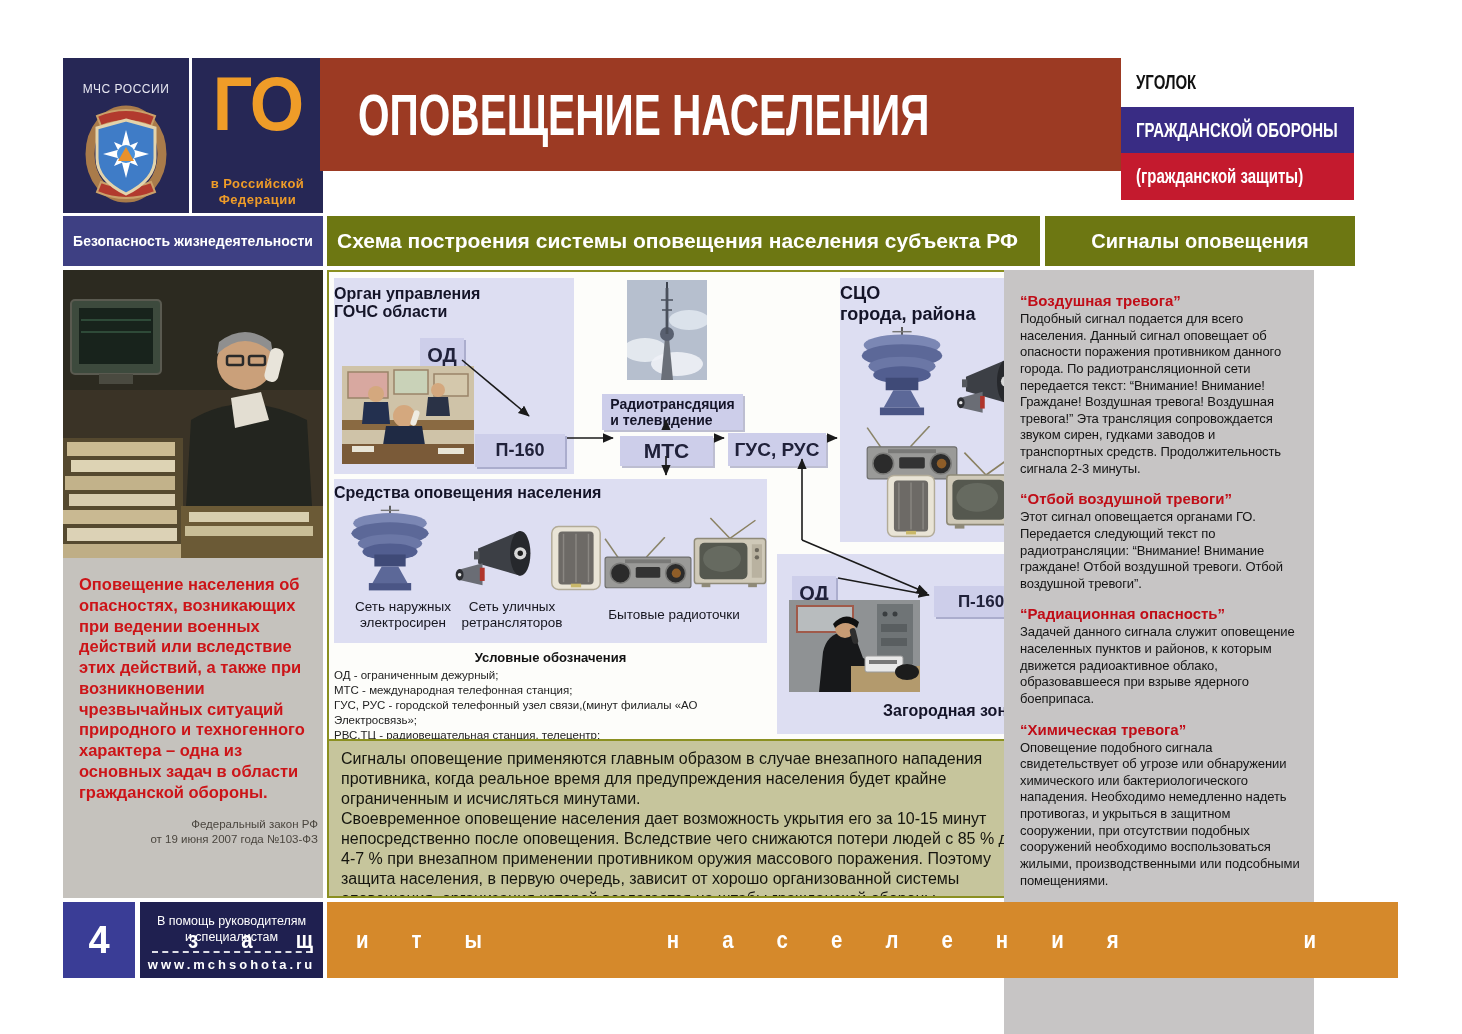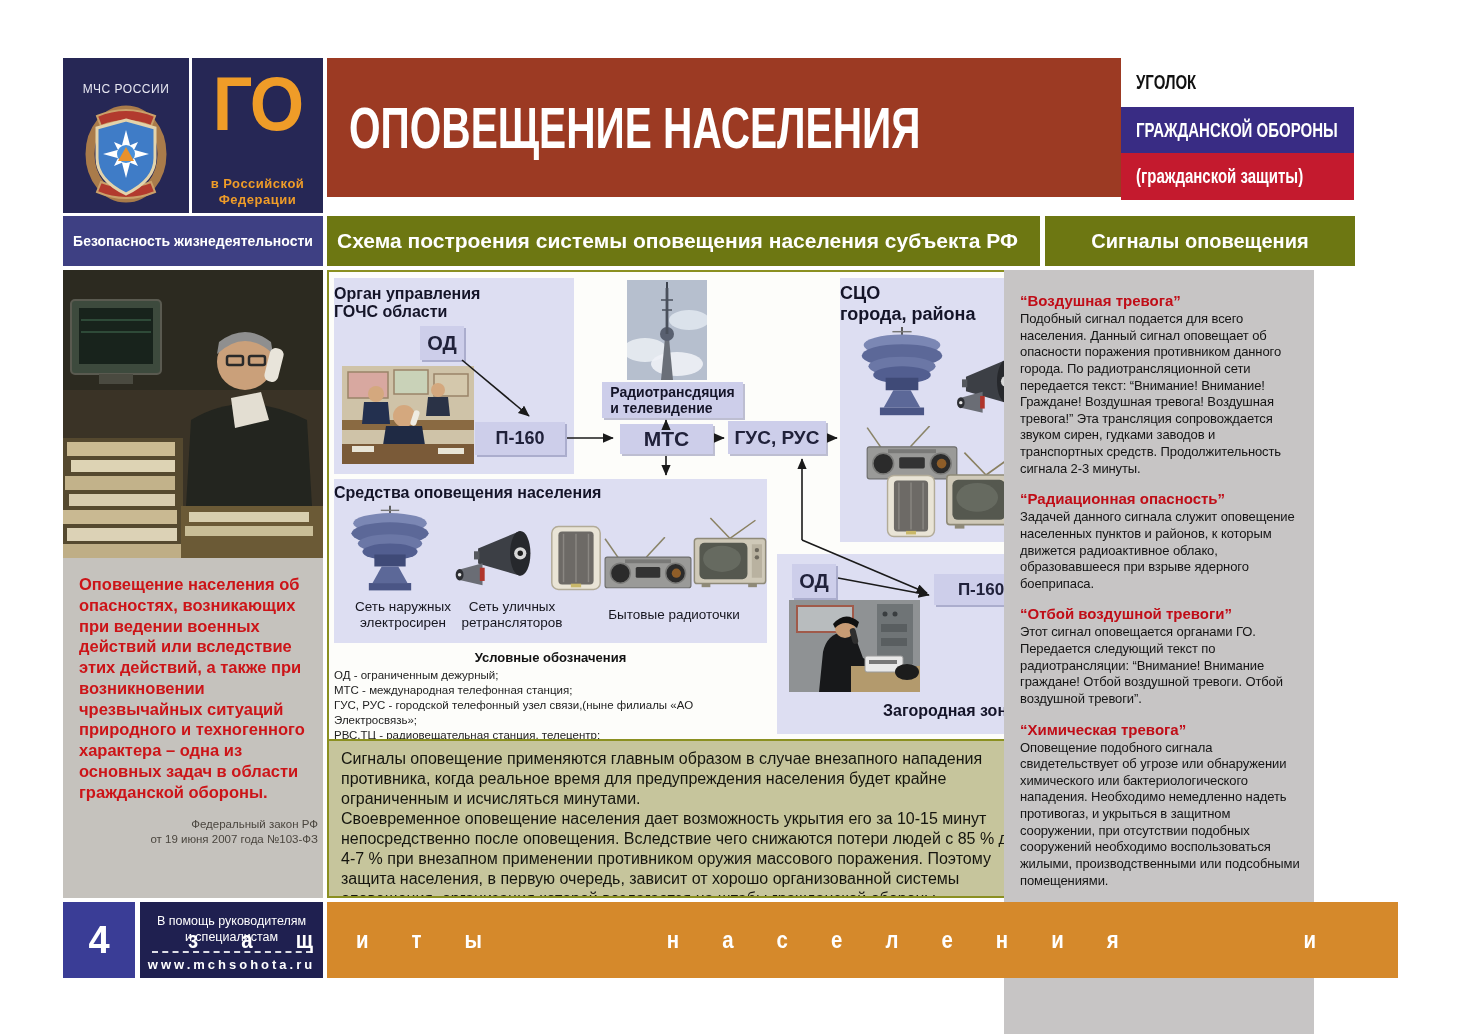--- a/index.html
+++ b/index.html
@@ -20,21 +20,21 @@
   .corner-row{display:flex;align-items:center;padding-left:15px;}
   .corner-txt{font-size:20px;font-weight:bold;transform:scaleX(.75);transform-origin:left center;white-space:nowrap;}
   .strip-blue{background:#3e4083;display:flex;align-items:center;justify-content:center;}
   .olive{background:#6d7712;}
   .hdr-green{display:flex;align-items:center;color:#fff;font-weight:bold;}
   
   .center-col{background:#fdfdfa;border:2px solid #8b9021;box-sizing:border-box;}
   .lav{background:#dddef2;}
   .dbox{background:#cdceea;box-shadow:2px 2px 0 rgba(110,112,160,.45);
         display:flex;align-items:center;justify-content:center;
-        font-weight:bold;color:#20213a;}
+        font-weight:bold;color:#20213a;margin-top:12px;}
   .panel-title{font-weight:bold;color:#141428;white-space:pre-line;}
   .eq-label{font-size:13.5px;color:#16161f;text-align:center;white-space:pre-line;line-height:1.18;}
   .legend-title{font-size:13px;font-weight:bold;text-align:center;color:#111;}
   .legend-item{font-size:11.5px;color:#222;line-height:1.3;}
   
   .beige{background:#c6c59c;}
   .beige p{margin:0;font-size:16px;line-height:1.25;color:#15150f;}
   .gray-col{background:#c7c5c5;}
   .sig-head{color:#c00d17;font-weight:bold;font-size:15px;margin:0 0 2px 0;}
   .sig-body{font-size:13px;line-height:1.28;color:#141414;letter-spacing:-.1px;margin:0 0 13px 0;}
@@ -134,21 +134,21 @@
   </div>
 
   <div class="abs navy-panel" style="left:192px;top:58px;width:131px;height:155px">
     <div class="abs" style="left:0;top:8px;width:131px">
       <div class="go-big">ГО</div>
     </div>
     <div class="abs go-sub ml" style="left:0;top:118px;width:131px">в Российской
 Федерации</div>
   </div>
 
-  <div class="abs title-band" style="left:327px;top:58px;width:813px;height:139px;padding-left:22px;box-sizing:border-box">
+  <div class="abs title-band" style="left:320px;top:58px;width:813px;height:113px;padding-left:38px;box-sizing:border-box">
     <span class="main-title">ОПОВЕЩЕНИЕ НАСЕЛЕНИЯ</span>
   </div>
 
   <div class="abs" style="left:1121px;top:58px;width:233px;height:49px;background:#fff">
     <div class="corner-row" style="height:49px">
       <span class="corner-txt" style="color:#111">УГОЛОК</span>
     </div>
   </div>
   <div class="abs" style="left:1121px;top:107px;width:233px;height:46px;background:#392c84">
     <div class="corner-row" style="height:46px">
@@ -302,21 +302,21 @@
         <div class="abs eq-label" style="left:118px;top:120px;width:120px">Сеть уличных
 ретрансляторов</div>
         <div class="abs eq-label" style="left:250px;top:128px;width:180px">Бытовые радиоточки</div>
       </div>
 
       <div class="abs" style="left:5px;top:378px;width:433px">
         <div class="legend-title">Условные обозначения</div>
         <div style="margin-top:3px">
           <div class="legend-item">ОД - ограниченным дежурный;</div>
           <div class="legend-item">МТС - международная телефонная станция;</div>
-          <div class="legend-item">ГУС, РУС - городской телефонный узел связи,(ныне филиалы «АО Электросвязь»;</div>
+          <div class="legend-item">ГУС, РУС - городской телефонный узел связи,(минут филиалы «АО Электросвязь»;</div>
           <div class="legend-item">РВС,ТЦ - радиовещательная станция, телецентр;</div>
           <div class="legend-item">П-160 - аппаратура управления территориальной системой оповещения.</div>
         </div>
       </div>
 
       <div class="abs lav" style="left:448px;top:282px;width:260px;height:180px">
         <div class="abs dbox" style="left:15px;top:10px;width:44px;height:34px;font-size:20px">ОД</div>
         <div class="abs dbox" style="left:157px;top:20px;width:94px;height:31px;font-size:17px">П-160</div>
         <svg class="abs" style="left:12px;top:46px" width="131" height="92" viewBox="0 0 131 92">
           <rect width="131" height="92" fill="#8f9294"></rect>
@@ -358,26 +358,26 @@
       <p>Своевременное оповещение населения дает возможность укрытия его за 10-15 минут непосредственно после оповещения. Вследствие чего снижаются потери людей с 85 % до 4-7 % при внезапном применении противником оружия массового поражения. Поэтому защита населения, в первую очередь, зависит от хорошо организованной системы оповещения, организация которой возлагается на штабы гражданской обороны.</p>
     </div>
   </div>
 
   <div class="abs gray-col" style="left:1004px;top:270px;width:310px;height:812px;box-sizing:border-box;padding:22px 14px 10px 16px;overflow:hidden">
     <div>
       <p class="sig-head">“Воздушная тревога”</p>
       <p class="sig-body">Подобный сигнал подается для всего населения. Данный сигнал оповещает об опасности поражения противником данного города. По радиотрансляционной сети передается текст: “Внимание! Внимание! Граждане! Воздушная тревога! Воздушная тревога!” Эта трансляция сопровождается звуком сирен, гудками заводов и транспортных средств. Продолжительность сигнала 2-3 минуты.</p>
     </div>
     <div>
+      <p class="sig-head">“Отбой воздушной тревоги”</p>
+      <p class="sig-body">Этот сигнал оповещается органами ГО. Передается следующий текст по радиотрансляции: “Внимание! Внимание граждане! Отбой воздушной тревоги. Отбой воздушной тревоги”.</p>
+    </div>
+    <div>
       <p class="sig-head">“Радиационная опасность”</p>
       <p class="sig-body">Задачей данного сигнала служит оповещение населенных пунктов и районов, к которым движется радиоактивное облако, образовавшееся при взрыве ядерного боеприпаса.</p>
-    </div>
-    <div>
-      <p class="sig-head">“Отбой воздушной тревоги”</p>
-      <p class="sig-body">Этот сигнал оповещается органами ГО. Передается следующий текст по радиотрансляции: “Внимание! Внимание граждане! Отбой воздушной тревоги. Отбой воздушной тревоги”.</p>
     </div>
     <div>
       <p class="sig-head">“Химическая тревога”</p>
       <p class="sig-body">Оповещение подобного сигнала свидетельствует об угрозе или обнаружении химического или бактериологического нападения. Необходимо немедленно надеть противогаз, и укрыться в защитном сооружении, при отсутствии подобных сооружений необходимо воспользоваться жилыми, производственными или подсобными помещениями.</p>
     </div>
   </div>
 
   <div class="abs pagenum" style="left:63px;top:902px;width:72px;height:76px">4</div>
 
   <div class="abs foot-note" style="left:140px;top:902px;width:183px;height:76px;box-sizing:border-box;padding-top:11px">

